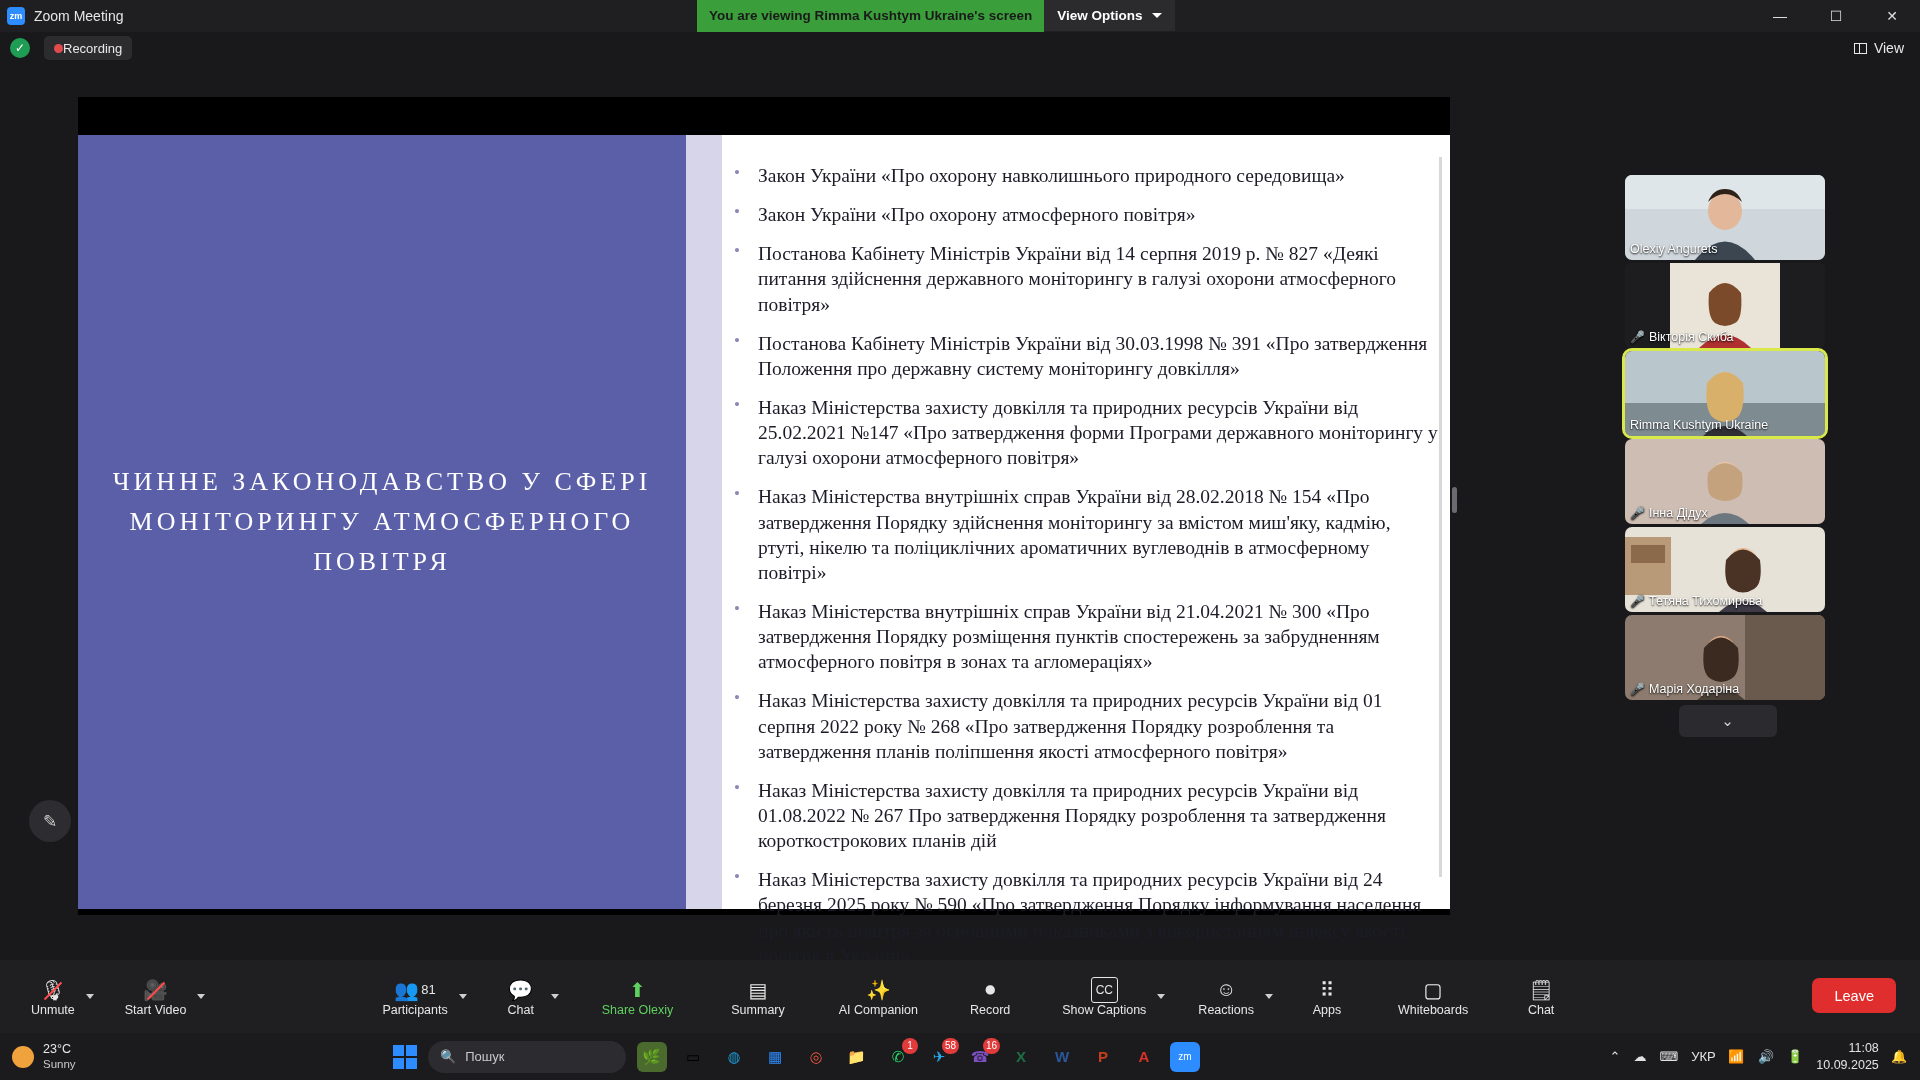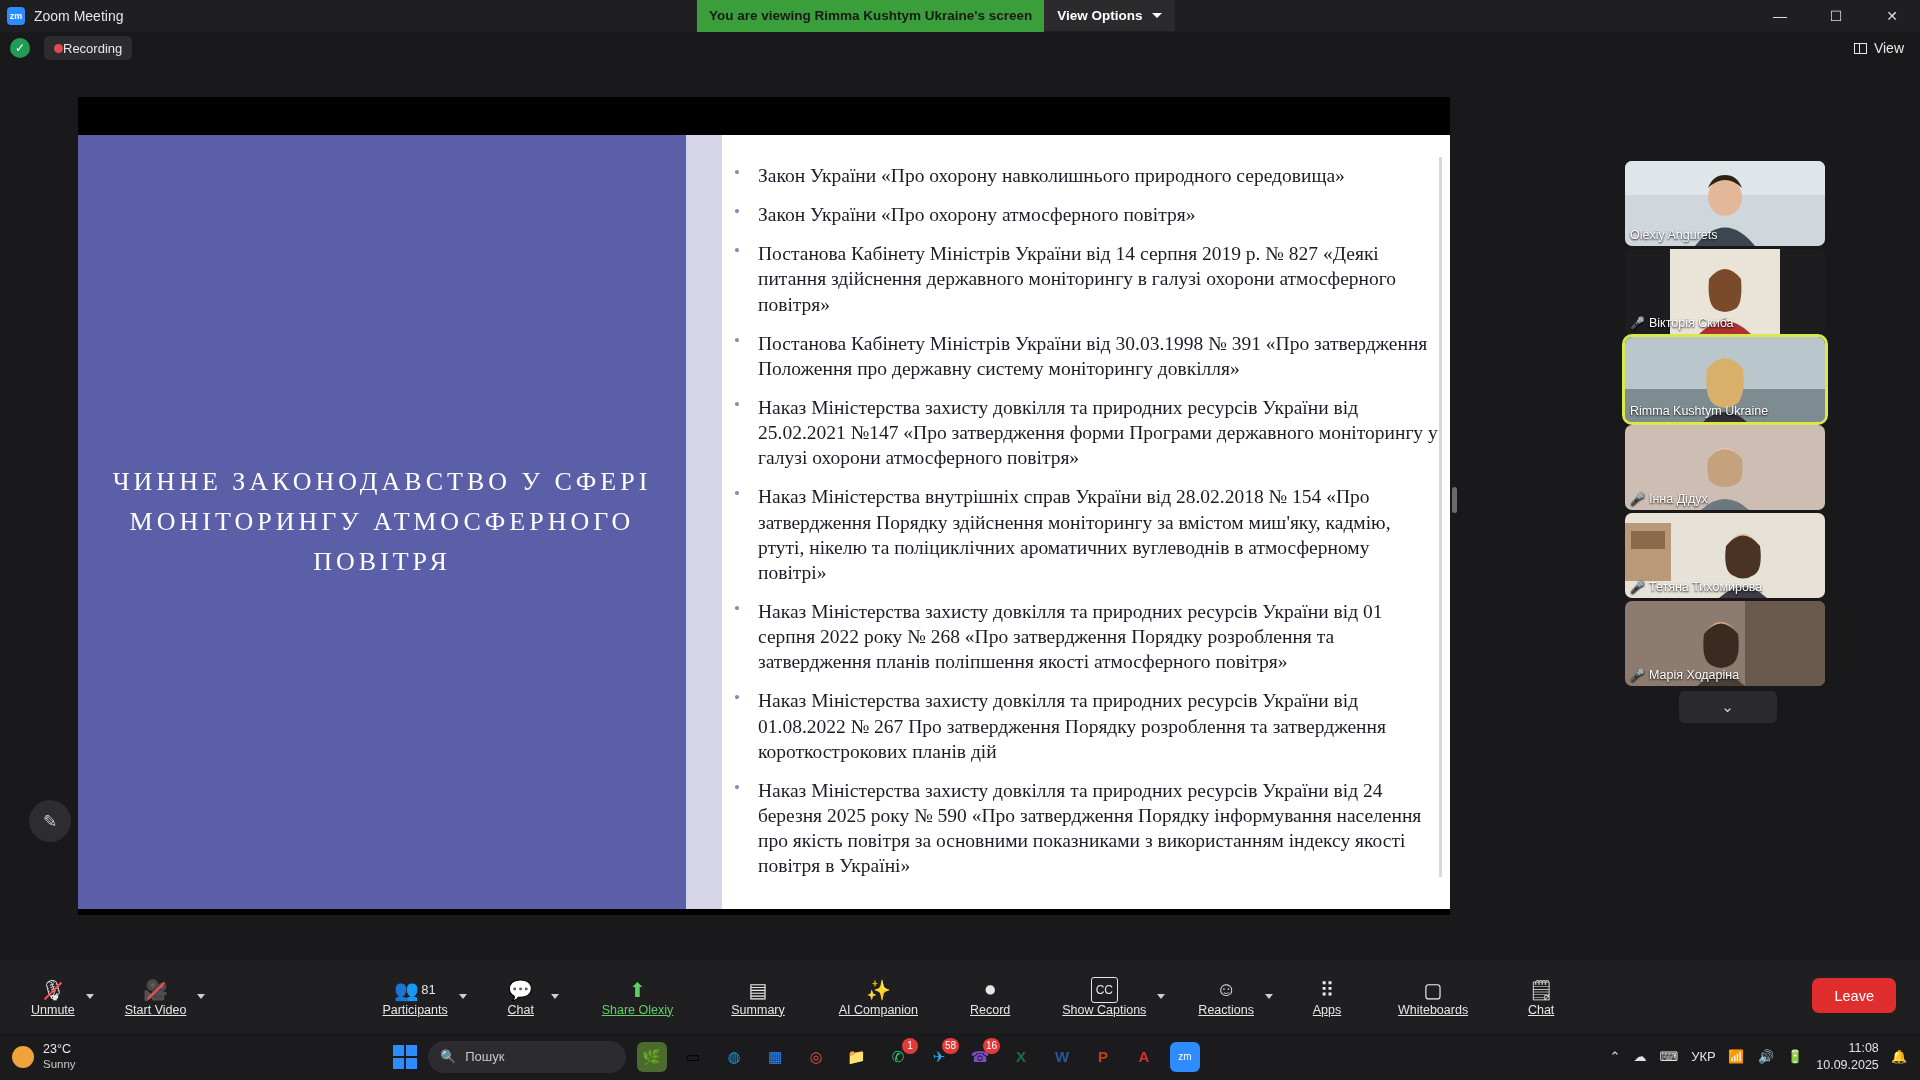--- a/index.html
+++ b/index.html
@@ -101,21 +101,21 @@
     position: absolute; left: 1452px; top: 487px; width: 5px; height: 26px;
     background: #6a6a70; border-radius: 3px;
   }
   .pen-fab {
     position: absolute; left: 29px; top: 800px; width: 42px; height: 42px;
     border-radius: 50%; background: #2d2d31; display: flex; align-items: center;
     justify-content: center; color: #cfcfcf; font-size: 17px;
   }
 
   
-  .strip { position: absolute; left: 1625px; top: 161px; width: 205px; }
+  .strip { position: absolute; left: 1625px; top: 175px; width: 205px; }
   .tile {
     position: relative; width: 200px; height: 85px; margin-bottom: 3px;
     border-radius: 7px; overflow: hidden; background: #2a2a2e;
   }
   .tile.active { outline: 3px solid #d9e94a; }
   .tile .name {
     position: absolute; left: 5px; bottom: 4px; color: #fff; font-size: 12.5px;
     text-shadow: 0 1px 2px #000; display: flex; align-items: center; gap: 4px;
   }
   .muted-ic { color: #ff5a5a; font-size: 12px; }
@@ -130,21 +130,21 @@
   .toolbar {
     position: absolute; left: 0; bottom: 47px; width: 1920px; height: 73px;
     background: #1f1f21; display: flex; align-items: center;
   }
   .tb-group { display: flex; align-items: flex-end; }
   .tb-item {
     position: relative; display: flex; flex-direction: column; align-items: center;
     justify-content: center; color: #e6e6e6; min-width: 56px; padding: 0 9px;
   }
   .tb-ic { height: 26px; display: flex; align-items: center; justify-content: center; font-size: 20px; }
-  .tb-lb { font-size: 12.5px; white-space: nowrap; text-decoration: underline; }
+  .tb-lb { font-size: 12.5px; white-space: nowrap; }
   .tb-item.green .tb-lb, .tb-item.green .tb-ic { color: #5fd05f; }
   .tb-caret {
     width: 0; height: 0; border-left: 4px solid transparent; border-right: 4px solid transparent;
     border-top: 5px solid #cfcfcf; margin-left: 2px; margin-bottom: 18px;
   }
   .badge-count { font-size: 13px; margin-left: 2px; }
   .leave-btn {
     position: absolute; right: 24px; top: 18px; height: 35px; padding: 0 22px;
     background: #e02d2d; color: #fff; font-size: 14.5px; border-radius: 7px;
     display: flex; align-items: center; justify-content: center;
@@ -225,20 +225,21 @@
       </div>
       <div class="slide-right">
         <div class="lilac-bar"></div>
         <ul class="bullets">
           <li>Закон України «Про охорону навколишнього природного середовища»</li>
           <li>Закон України «Про охорону атмосферного повітря»</li>
           <li>Постанова Кабінету Міністрів України від 14 серпня 2019 р. № 827 «Деякі питання здійснення державного моніторингу в галузі охорони атмосферного повітря»</li>
           <li>Постанова Кабінету Міністрів України від 30.03.1998 № 391 «Про затвердження Положення про державну систему моніторингу довкілля»</li>
           <li>Наказ Міністерства захисту довкілля та природних ресурсів України від 25.02.2021 №147 «Про затвердження форми Програми державного моніторингу у галузі охорони атмосферного повітря»</li>
           <li>Наказ Міністерства внутрішніх справ України від 28.02.2018  № 154 «Про затвердження Порядку здійснення моніторингу за вмістом миш'яку, кадмію, ртуті, нікелю та поліциклічних ароматичних вуглеводнів в атмосферному повітрі»</li>
+          <li>Наказ Міністерства внутрішніх справ України від 21.04.2021 № 300 «Про затвердження Порядку розміщення пунктів спостережень за забрудненням атмосферного повітря в зонах та агломераціях»</li>
           <li>Наказ Міністерства захисту довкілля та природних ресурсів України від 01 серпня 2022 року № 268 «Про затвердження Порядку розроблення та затвердження планів поліпшення якості атмосферного повітря»</li>
           <li>Наказ Міністерства захисту довкілля та природних ресурсів України від 01.08.2022  № 267 Про затвердження Порядку розроблення та затвердження короткострокових планів дій</li>
           <li>Наказ Міністерства захисту довкілля та природних ресурсів України від 24 березня 2025 року № 590 «Про затвердження Порядку інформування населення про якість повітря за основними показниками з використанням індексу якості повітря в Україні»</li>
         </ul>
         <div class="scroll-rail"></div>
       </div>
     </div>
   </div>
 
   <div class="drag-handle"></div>

